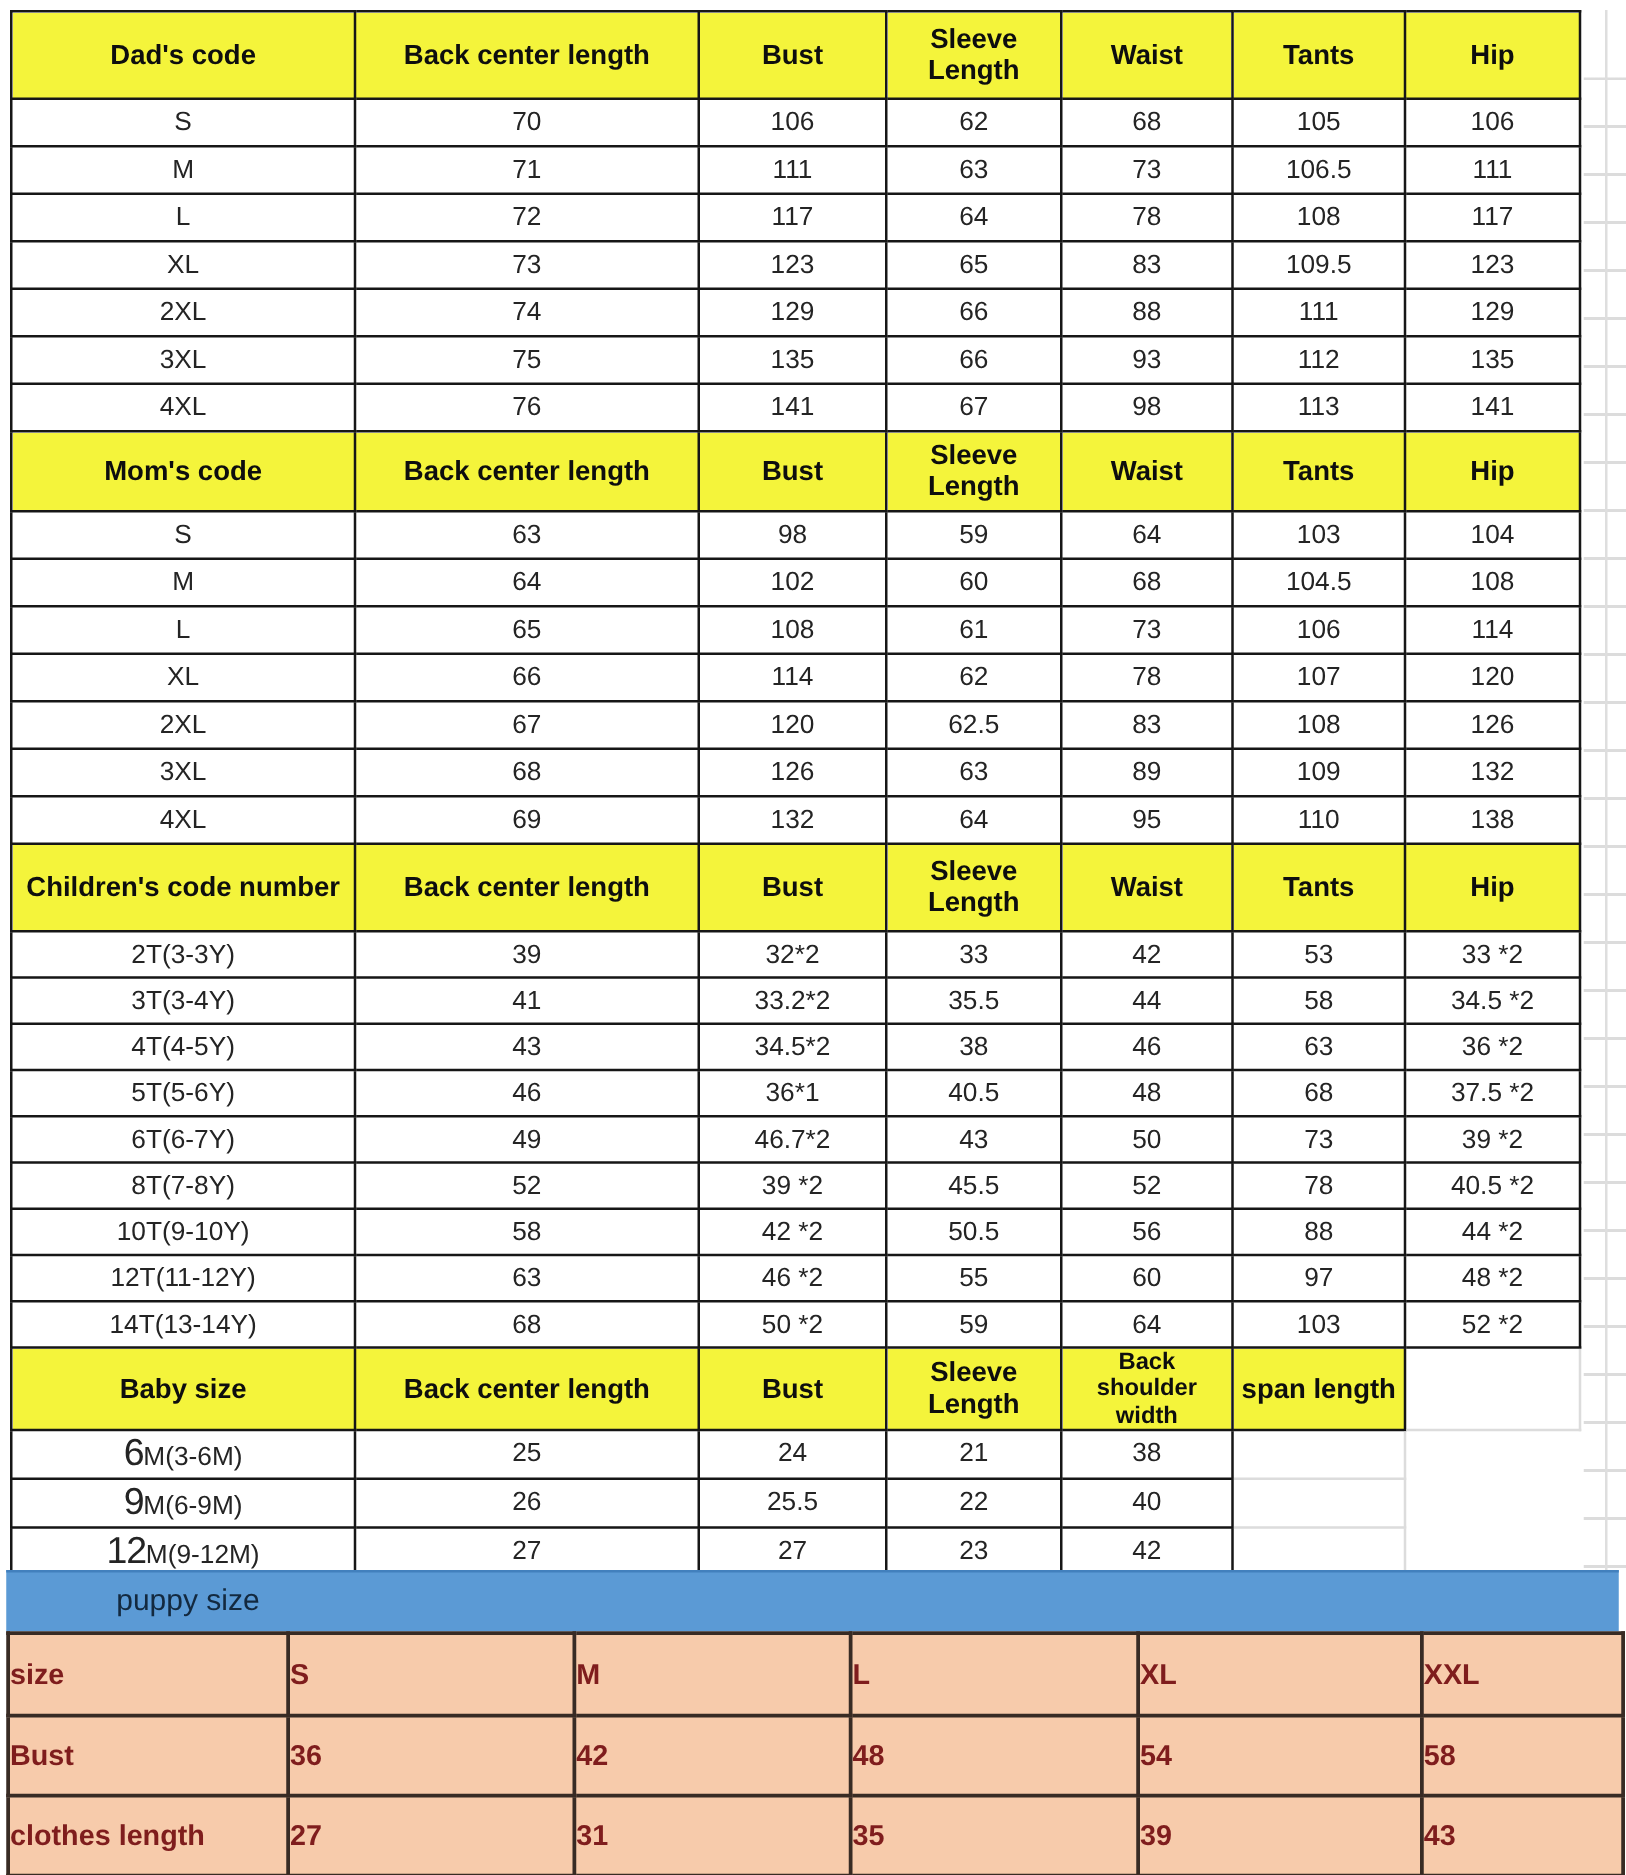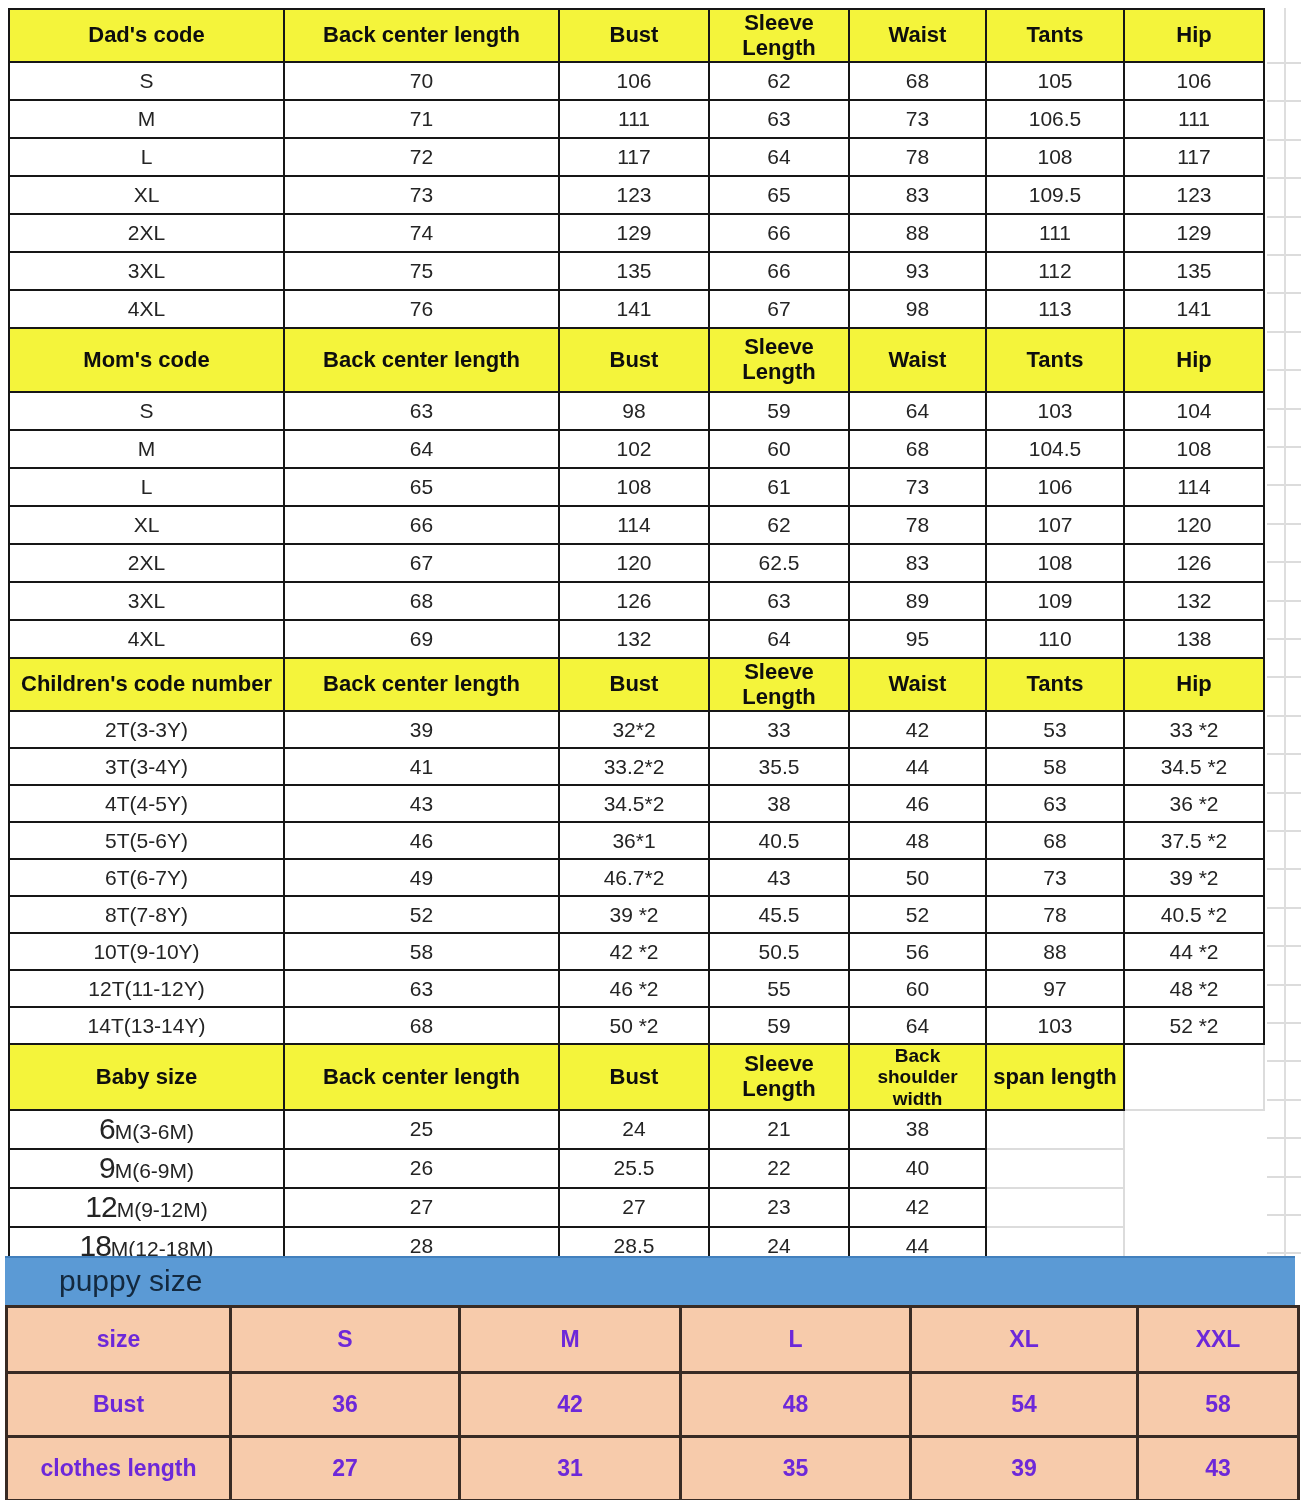--- a/index.html
+++ b/index.html
@@ -8,47 +8,47 @@
     font-family:"Liberation Sans", sans-serif;overflow:hidden;
   }
   
   #main-table{position:absolute;left:8px;top:8px;border-collapse:collapse;table-layout:fixed;}
   #main-table th,#main-table td{
     border:2px solid #161616;text-align:center;vertical-align:middle;padding:0;overflow:hidden;
   }
   #main-table td{font-size:21px;color:#242424;}
   .hcell{background:#f4f43b;font-weight:700;font-size:22px;line-height:1.12;white-space:pre-line;color:#0e0e0e;}
   .hcell.small{font-size:19px;}
-  tr.hdr-dad, tr.hdr-children{height:53px;}
+  tr.hdr-dad, tr.hdr-children{height:70px;}
   tr.hdr-mom, tr.hdr-baby{height:64px;}
   tr.r-dad, tr.r-mom{height:38px;}
   tr.r-children{height:37px;}
   tr.r-baby{height:39px;}
   .c-black{color:#242424;}
   .c-blue{color:#3f94d8;}
   .c-navy{color:#25406f;}
   .c-red{color:#f22b20;margin-left:12px;}
   td.label-baby{text-align:left;padding-left:1px;border-radius:19px;}
   .bignum{font-size:30px;letter-spacing:-1px;}
   #main-table .ghost{border:none;background:#ffffff;border-bottom:2px solid #dcdcdc;border-right:2px solid #dcdcdc;}
   
   #grid-hlines{position:absolute;left:1267px;top:62px;width:34px;height:1194px;
     background:repeating-linear-gradient(to bottom,#dcdcdc 0 2px,transparent 2px 38.4px);}
   #grid-vline{position:absolute;left:1284px;top:8px;width:2px;height:1248px;background:#dedede;}
   
   #puppy-bar{
     position:absolute;left:5px;top:1256px;width:1290px;height:49px;box-sizing:border-box;
     background:#5b9ad5;border-top:2px solid #4280bd;
-    color:#13293f;font-size:30px;line-height:45px;padding-left:54px;
+    color:#13293f;font-size:24px;line-height:45px;padding-left:88px;
   }
   
   #puppy-table{position:absolute;left:5px;top:1305px;border-collapse:collapse;table-layout:fixed;}
   #puppy-table td{
-    background:#f7cbab;border:3px solid #382b24;text-align:center;vertical-align:middle;
-    font-weight:700;font-size:23px;color:#6d28d9;padding:0;
+    background:#f7cbab;border:3px solid #382b24;vertical-align:middle;
+    font-weight:700;font-size:23px;color:#7f1d1d;padding:0;
   }
   #puppy-table tr:nth-child(1){height:66px;}
   #puppy-table tr:nth-child(2){height:64px;}
   #puppy-table tr:nth-child(3){height:64px;}
 </style>
 </head>
 <body>
 
 <div id="grid-hlines"></div>
 <div id="grid-vline"></div>

